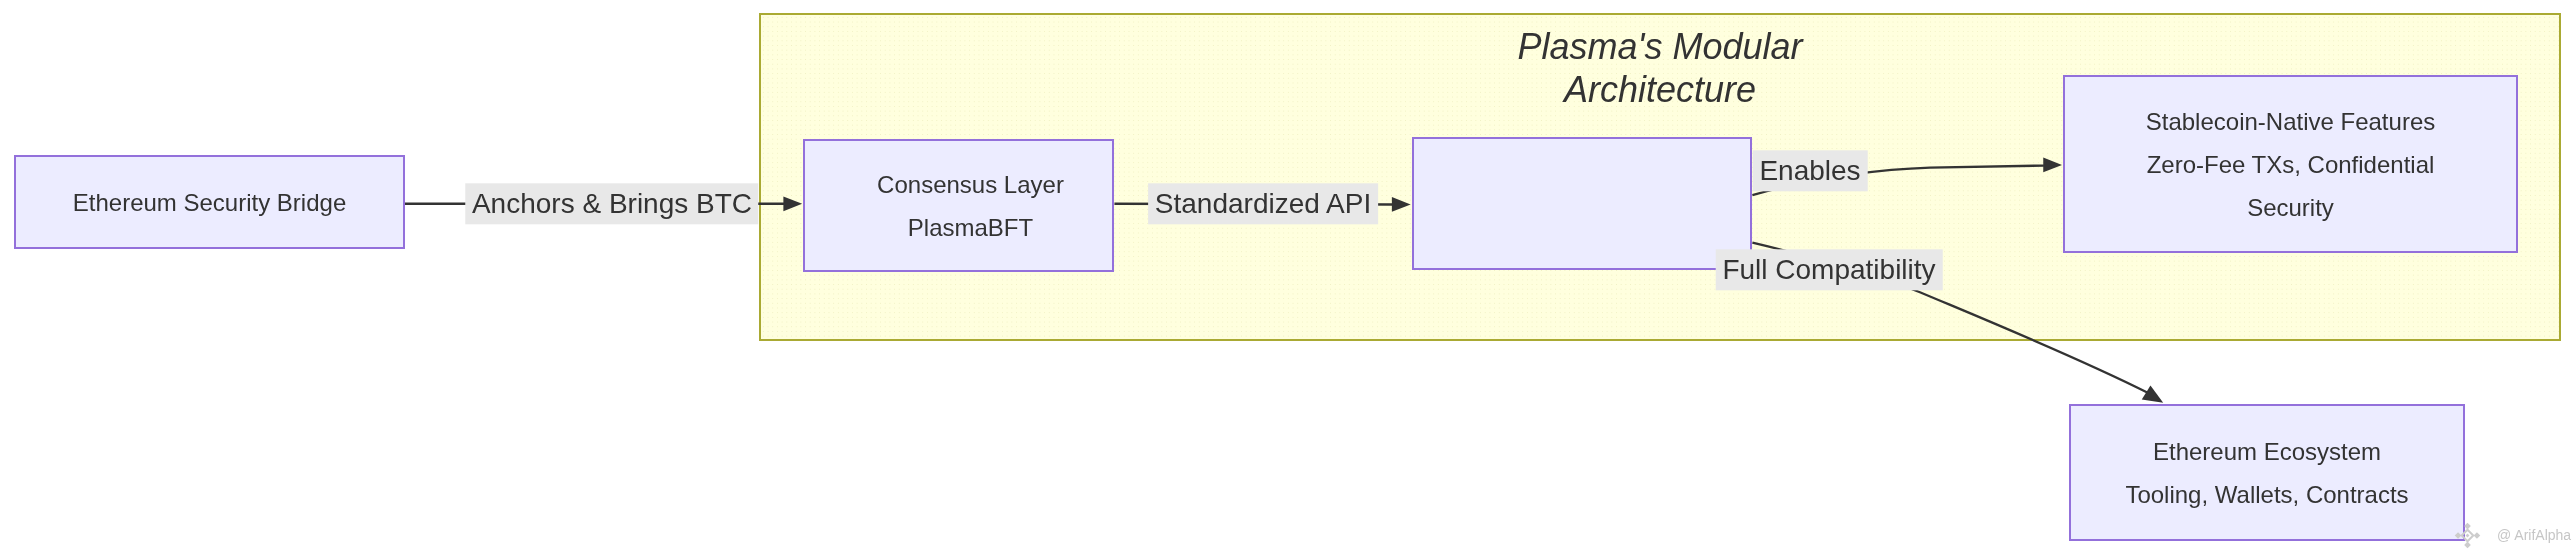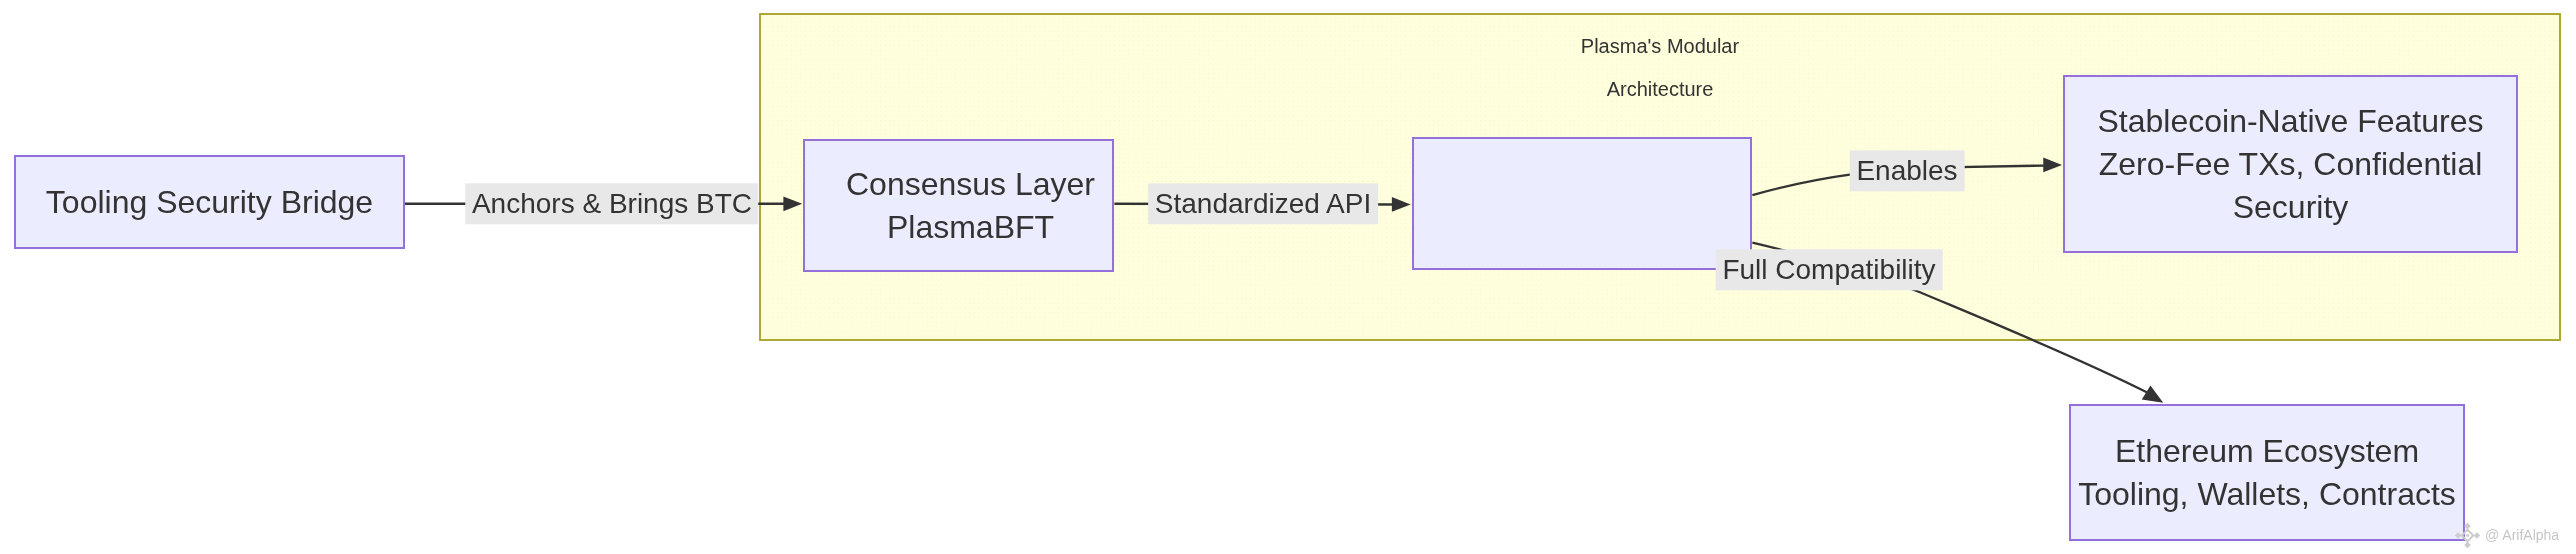--- a/index.html
+++ b/index.html
@@ -20,34 +20,35 @@
     background-color: #ffffde;
     background-image: radial-gradient(rgba(187,187,102,0.22) 0.8px, transparent 0.8px);
     background-size: 4.7px 4.7px;
     border: 2px solid #aaaa33;
   }
   .cluster-title {
     position: absolute;
     left: 0; top: 9.4px;
     width: 100%;
     text-align: center;
-    font-size: 20px;
+    font-size: 36px;
     line-height: 43px;
+    font-style: italic;
   }
   .node {
     position: absolute;
     box-sizing: border-box;
     background: #ECECFF;
     border: 2px solid #9370DB;
     display: flex;
     flex-direction: column;
     align-items: center;
     justify-content: center;
     text-align: center;
-    font-size: 32px;
+    font-size: 24px;
     line-height: 43px;
     white-space: nowrap;
   }
   #node-bitcoin    { left: 14px;   top: 155px; width: 391px; height: 94px; }
   #node-consensus  { left: 803px; top: 139px; width: 311px; height: 133px; padding-left: 24px; }
   #node-execution  { left: 1412px; top: 137px; width: 340px; height: 133px; }
   #node-stablecoin { left: 2063px; top: 75px; width: 455px; height: 178px; }
   #node-ethereum   { left: 2069px; top: 404px; width: 396px; height: 137px; align-items: center; }
   svg.edge-layer {
     position: absolute;
@@ -58,28 +59,28 @@
     position: absolute;
     transform: translate(-50%, -50%);
     background: #e8e8e8;
     padding: 2.7px 6.7px;
     font-size: 28px;
     line-height: 36px;
     white-space: nowrap;
   }
   #label-anchors { left: 612px;  top: 204px; }
   #label-api     { left: 1263px; top: 204px; }
-  #label-enables { left: 1907px; top: 171px; }
+  #label-enables { left: 1810px; top: 171px; }
   #label-compat  { left: 1829px; top: 270px; }
   .watermark {
     position: absolute;
     left: 2454px; top: 521px;
     display: flex;
     align-items: center;
-    gap: 4px;
+    gap: 16px;
     color: #c6c6c6;
     font-size: 14px;
     line-height: 29.5px;
     white-space: nowrap;
   }
 </style>
 </head>
 <body>
 
 <div id="canvas">
@@ -100,21 +101,21 @@
     </g>
     <g fill="#333333" stroke="none">
       <polygon points="1197,304 1169,293 1169,315"></polygon>
       <polygon points="2105,305 2077,294 2077,316"></polygon>
       <polygon points="3077,246 3049,235 3049,257"></polygon>
       <polygon points="3228,601 3196,596 3209,575"></polygon>
     </g>
   </svg>
 
   <div class="node" id="node-bitcoin">
-    <div>Tooling Security Bridge</div>
+    <div>Ethereum Security Bridge</div>
   </div>
 
   <div class="node" id="node-consensus">
     <div>Consensus Layer</div>
     <div>PlasmaBFT</div>
   </div>
 
   <div class="node" id="node-execution">
   </div>
 

